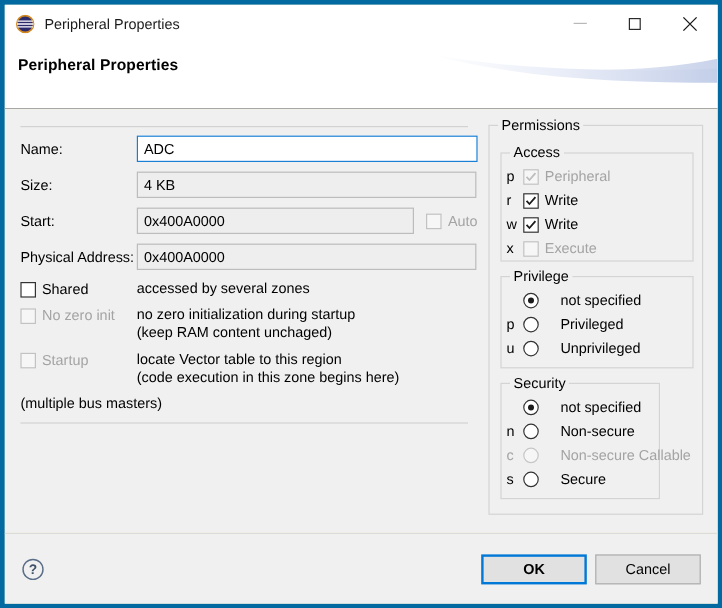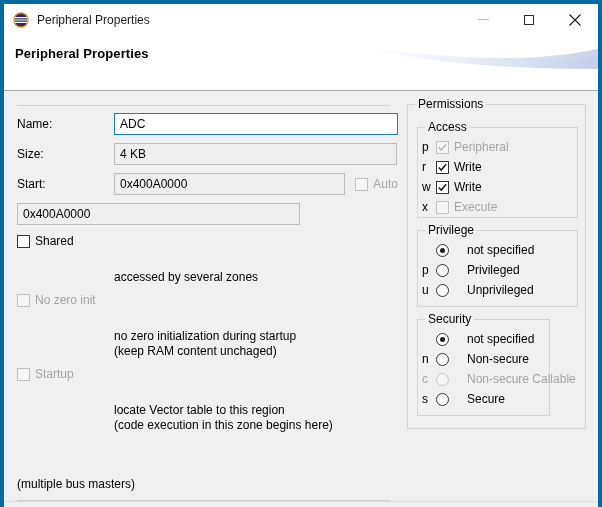--- a/index.html
+++ b/index.html
@@ -217,21 +217,20 @@
     width: 97px;
     flex: 0 0 auto;
     display: flex;
     align-items: center;
     padding-top: 1px;
   }
   .opt-desc {
     font-size: 12px;
     color: #000000;
     line-height: 15px;
-    margin-top: 37px;
   }
   .opt-desc .l2 { display: block; }
 
   
   .group {
     position: absolute;
     box-sizing: border-box;
     border: 1px solid #d4d4d4;
   }
   .group > .group-title {
@@ -395,20 +394,21 @@
       <div class="field-row">
         <span class="field-label">Start:</span>
         <input class="field-input w-start" type="text" readonly="" value="0x400A0000" style="">
         <span class="auto-wrap">
           <span class="cb disabled"></span>
           <span class="cb-label disabled">Auto</span>
         </span>
       </div>
 
       <div class="field-row">
+        <span class="field-label">Physical Address:</span>
         <input class="field-input w-phys" type="text" readonly="" value="0x400A0000" style="">
       </div>
 
       <div class="opt-row">
         <span class="opt-check">
           <span class="cb"></span>
           <span class="cb-label">Shared</span>
         </span>
         <span class="opt-desc">
           <span>accessed by several zones</span>

